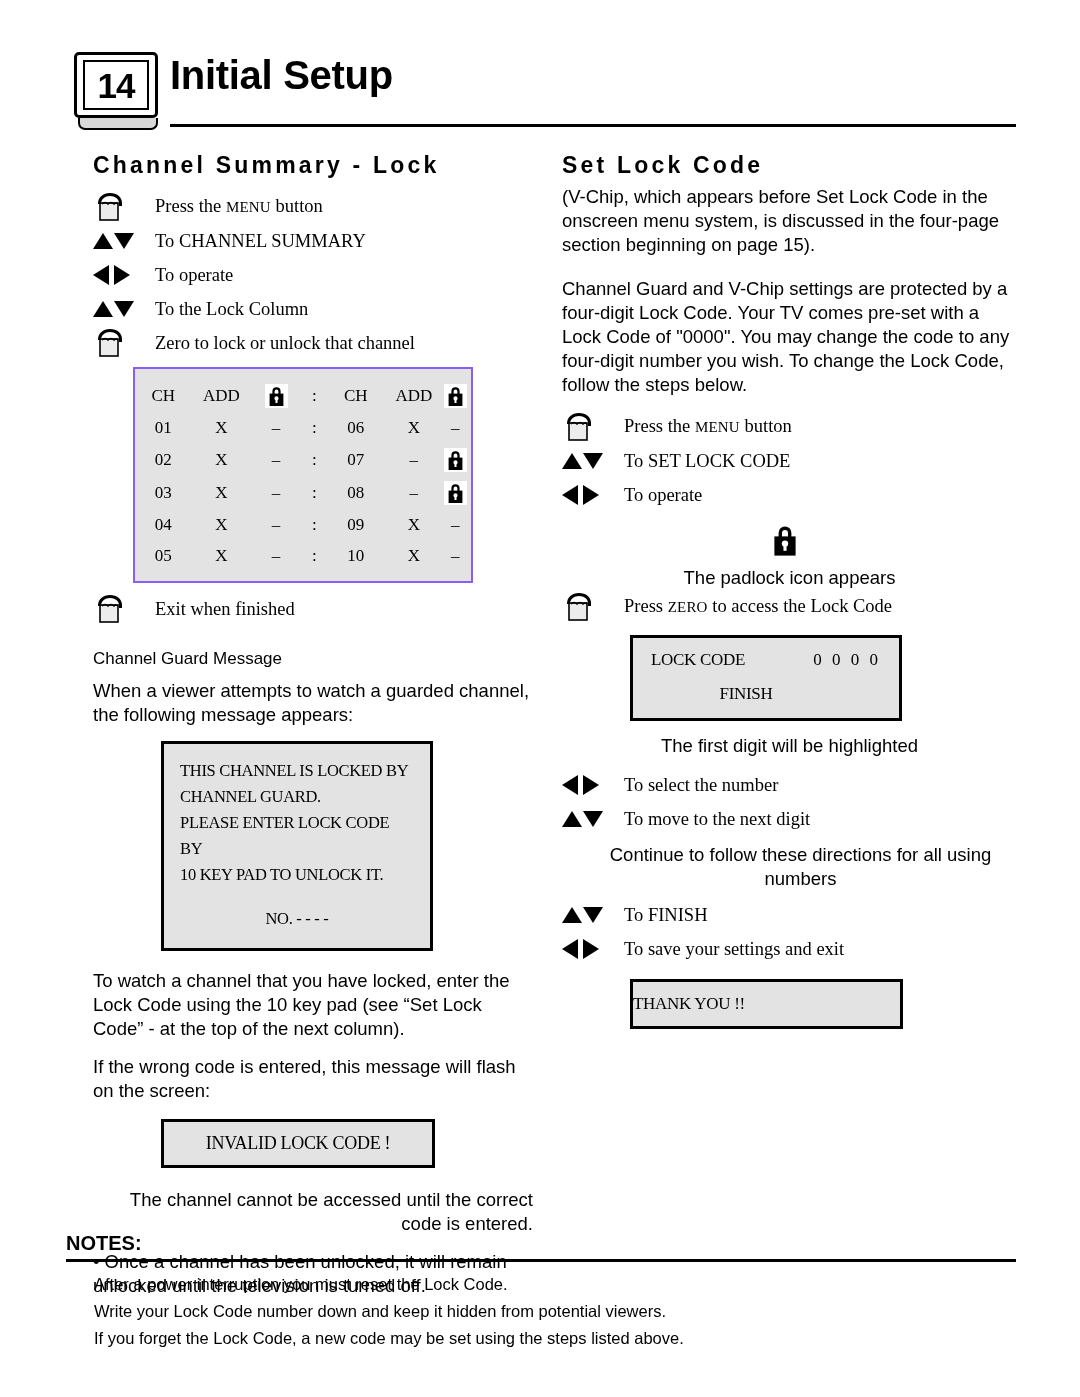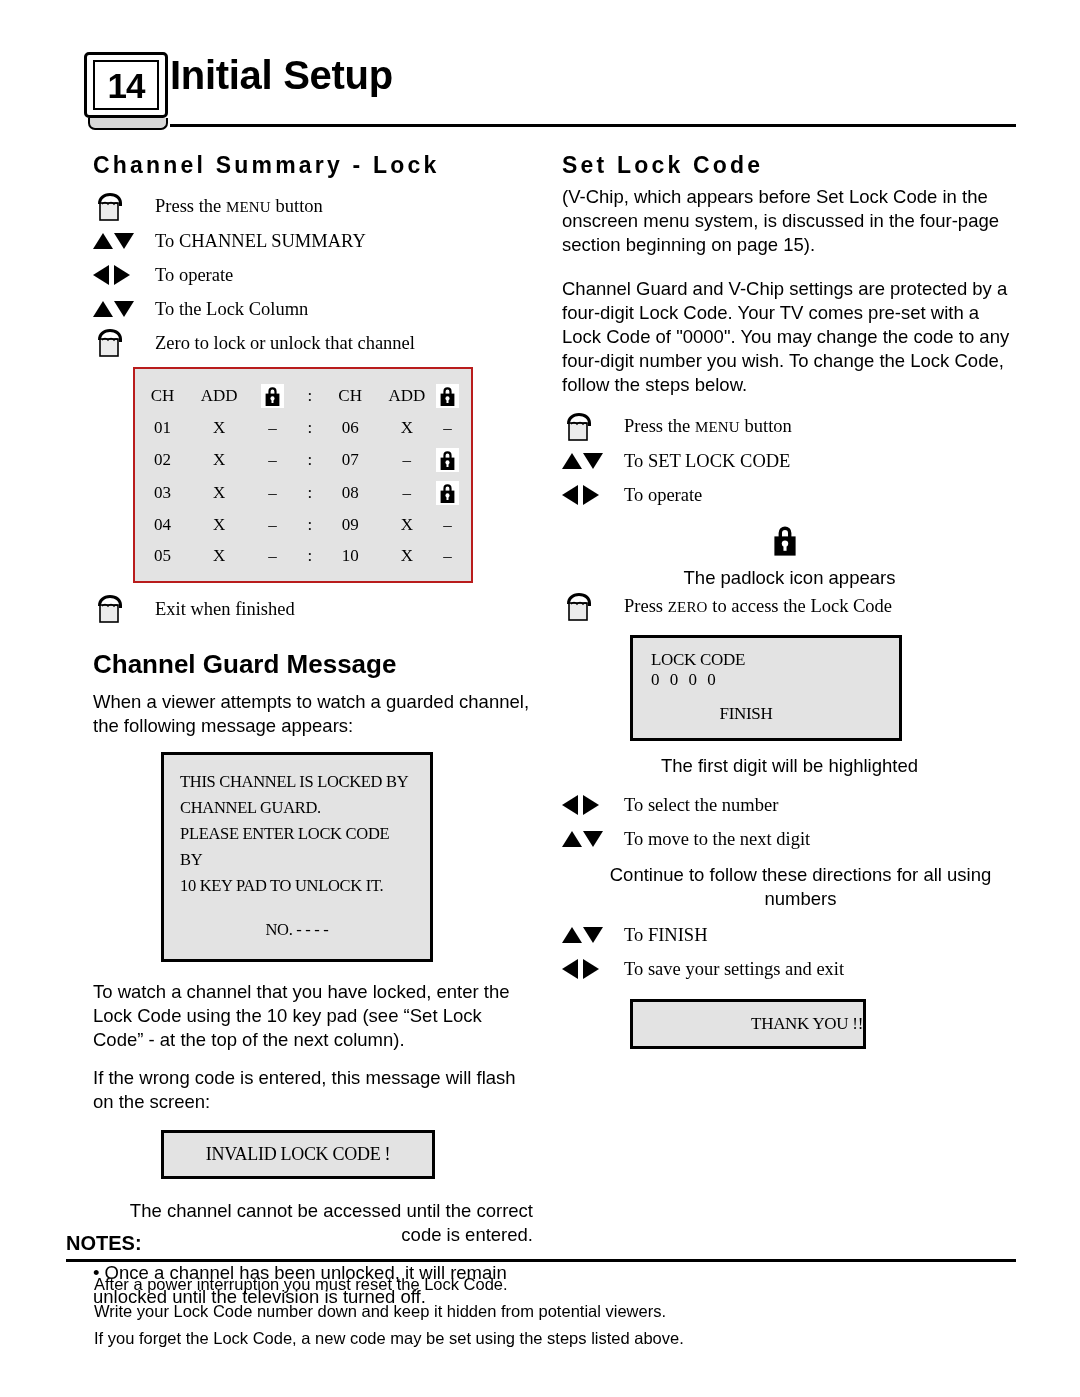--- a/index.html
+++ b/index.html
@@ -26,21 +26,21 @@
   
   .header {
     position: absolute;
     left: 66px;
     top: 52px;
     width: 950px;
     height: 86px;
   }
   .tv-badge {
     position: absolute;
-    left: 18px;
+    left: 8px;
     top: 0;
     width: 88px;
     height: 74px;
   }
   .tv-body {
     position: absolute;
     left: 0; top: 0;
     width: 84px;
     height: 66px;
     border: 3px solid #000;
@@ -118,22 +118,22 @@
     width: 455px;
   }
 
   .sec-heading {
     font-size: 23px;
     letter-spacing: 3.2px;
     margin: 0 0 12px 0;
     font-weight: bold;
   }
   .sub-heading {
-    font-size: 26px;
-    font-weight: bold;
+    font-size: 17px;
+    font-weight: normal;
     margin: 0;
   }
 
   p.body-text {
     font-size: 18.5px;
     line-height: 24px;
     margin: 0 0 14px 0;
   }
 
   
@@ -209,24 +209,24 @@
   }
   .padlock.big { width: 26px; height: 34px; }
   .padlock.cell { width: 17px; height: 22px; }
   .padlock svg { display: block; width: 100%; height: 100%; }
 
   
   .chan-table {
     position: relative;
     width: 340px;
     margin: 8px 0 0 40px;
-    border: 2px solid #b91c1c;
+    border: 2px solid #8b5cf6;
     background: #e3e3e3;
     box-sizing: border-box;
-    padding: 10px 12px 10px 0;
+    padding: 10px 4px 10px 0;
     font-family: "Liberation Serif", serif;
   }
   .chan-table table {
     width: 100%;
     border-collapse: collapse;
     font-size: 17px;
   }
   .chan-table td {
     text-align: center;
     padding: 4.5px 0;
@@ -272,33 +272,32 @@
   .osd-lockcode {
     width: 272px;
     margin: 12px 0 0 68px;
     padding: 12px 18px 14px 18px;
     font-size: 17px;
   }
   .osd-lc-row {
     display: flex;
     justify-content: space-between;
     align-items: baseline;
-    flex-direction: column;
   }
   .osd-lc-digits { letter-spacing: 3px; }
   .osd-lc-finish {
     text-align: center;
     margin-top: 14px;
     padding-right: 40px;
   }
   .osd-thanks {
-    width: 236px;
+    width: 273px;
     margin: 14px 0 0 68px;
     padding: 12px 0;
-    text-align: right;
+    text-align: left;
     font-size: 17px;
   }
 
   .center-note {
     text-align: center;
     font-size: 18.5px;
     margin: 10px 0 10px 0;
   }
   .indent-note {
     font-size: 18.5px;

